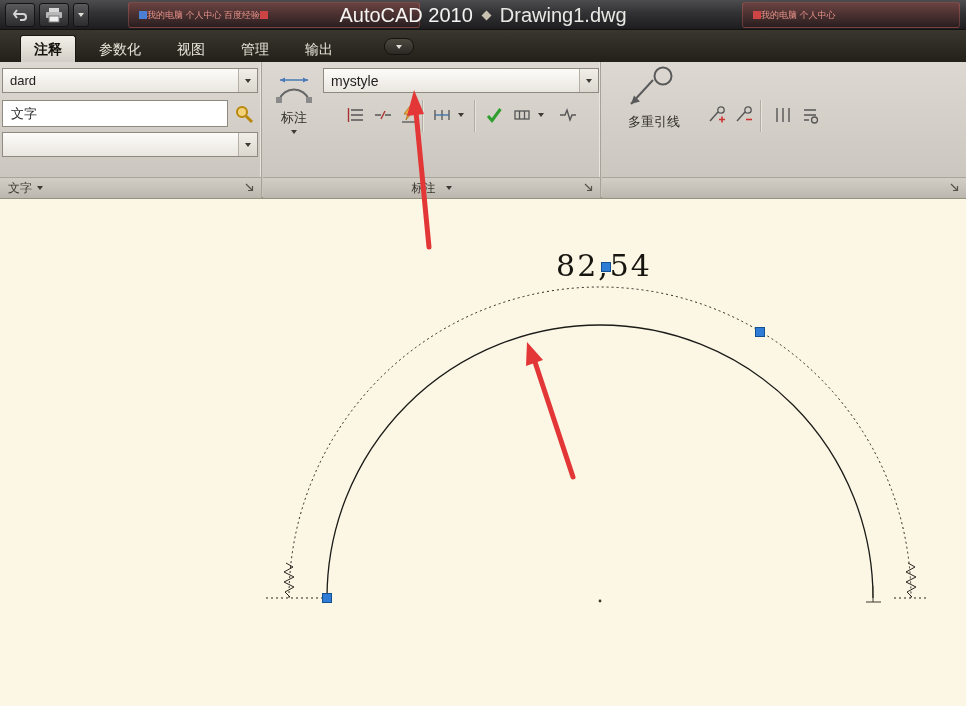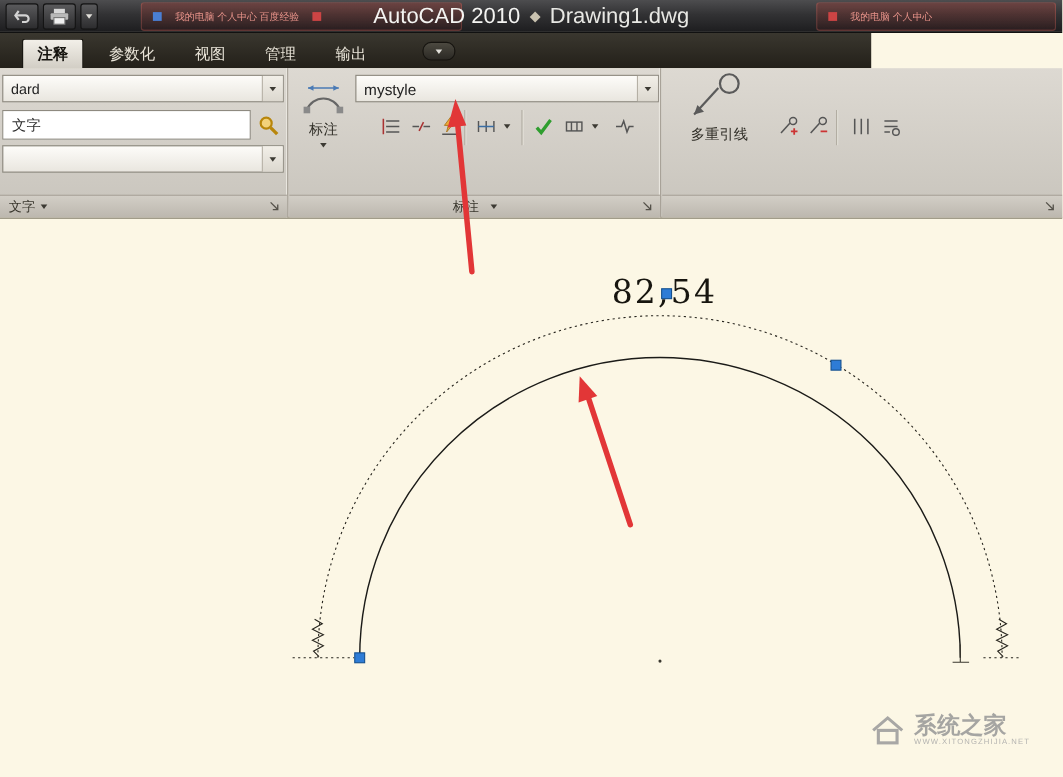--- a/index.html
+++ b/index.html
@@ -7,36 +7,36 @@
   body { font-family:"Liberation Sans", sans-serif; background:#fcf7e5; }
   .stage { position:relative; width:966px; height:706px; overflow:hidden; background:#fcf7e5; }
 
   
   .titlebar { position:absolute; left:0; top:0; width:966px; height:30px;
     background:linear-gradient(#4d4d4f 0%, #323234 45%, #1d1d1f 100%); border-bottom:1px solid #111; }
   .qat { position:absolute; left:5px; top:3px; display:flex; gap:4px; align-items:center; }
   .qat-btn { height:24px; min-width:30px; display:flex; align-items:center; justify-content:center;
     background:linear-gradient(#5a5a5c,#2c2c2e); border:1px solid #141414; border-radius:3px; }
   .qat-btn.narrow { min-width:16px; }
-  .bg-tab { position:absolute; top:2px; height:26px; display:flex; align-items:center; gap:12px; padding:0 10px;
+  .bg-tab { position:absolute; top:2px; height:26px; display:flex; align-items:center; padding:0 10px;
     background:linear-gradient(rgba(150,62,56,0.45), rgba(78,26,26,0.22));
     border:1px solid rgba(255,125,110,0.25); border-radius:3px;
     color:#e8938a; font-size:9px; white-space:nowrap; overflow:hidden; }
   .bg-tab.left { left:128px; width:292px; }
   .bg-tab.right { left:742px; width:218px; }
   .favicon { width:8px; height:8px; display:inline-block; flex:none; }
   .favicon.blue { background:#4a7fd4; }
   .favicon.red { background:#cc4444; }
   .title { position:absolute; left:0; right:0; top:0; height:30px; display:flex; align-items:center;
     justify-content:center; gap:10px; color:#f4f4f2; font-size:20px; pointer-events:none; }
   .title .doc { color:#e8e8e4; }
   .diamond { width:7px; height:7px; background:#c9c2b0; transform:rotate(45deg); }
 
   
-  .tabrow { position:absolute; left:0; top:30px; width:792px; height:32px;
+  .tabrow { position:absolute; left:0; top:30px; width:966px; height:32px;
     background:linear-gradient(#3a372f,#232019); display:flex; align-items:flex-end; padding-left:20px; }
   .rtab { height:26px; line-height:26px; padding:0 13px; margin-right:10px; font-size:14px; color:#e9e4d8; }
   .rtab.active { background:linear-gradient(#f3f0e9,#d2cec5); color:#14120d; font-weight:bold;
     border:1px solid #191712; border-bottom:none; border-radius:3px 3px 0 0; height:27px; }
   .ribbon-min { width:30px; height:17px; margin:0 0 7px 28px; background:linear-gradient(#4c4940,#2b2924);
     border:1px solid #15130f; border-radius:8px; display:flex; align-items:center; justify-content:center; }
 
   
   .ribbon { position:absolute; left:0; top:62px; width:966px; height:136px;
     background:linear-gradient(#ddd9d2,#c8c4bc); border-bottom:1px solid #8f897d; }
@@ -303,30 +303,20 @@
             <path d="M2 2 L8.5 8.5 M8.5 4 V8.5 H4" stroke="#55524a" stroke-width="1.2" fill="none"></path>
           </svg>
         </span>
       </div>
     </div>
   </div>
 
   <div class="canvas"></div>
   <div class="dimtext">82,54</div>
 
-  <div class="watermark">
-    <svg width="34" height="32" viewBox="0 0 36 32">
-      <path d="M4 16 L18 4 L32 16" fill="none" stroke="#9a9a9a" stroke-width="3"></path>
-      <rect x="9" y="16" width="18" height="12" fill="none" stroke="#9a9a9a" stroke-width="3"></rect>
-    </svg>
-    <span class="wm-text">
-      <span class="wm-name">系统之家</span>
-      <span class="wm-url">WWW.XITONGZHIJIA.NET</span>
-    </span>
-  </div>
 
   <svg class="overlay" viewBox="0 0 966 706">
 
     <path d="M 289 598 A 311 311 0 0 1 911 598" fill="none" stroke="#26241d" stroke-width="1" stroke-dasharray="2 3"></path>
     <path d="M 266 598 H 322" fill="none" stroke="#26241d" stroke-width="1" stroke-dasharray="2 3"></path>
     <path d="M 894 598 H 928" fill="none" stroke="#26241d" stroke-width="1" stroke-dasharray="2 3"></path>
 
     <path d="M286 563 L293 567 L284 572 L294 577 L284 582 L294 587 L285 592 L290 597" fill="none" stroke="#26241d" stroke-width="1"></path>
     <path d="M908 563 L915 567 L906 572 L916 577 L906 582 L916 587 L907 592 L912 597" fill="none" stroke="#26241d" stroke-width="1"></path>
 

